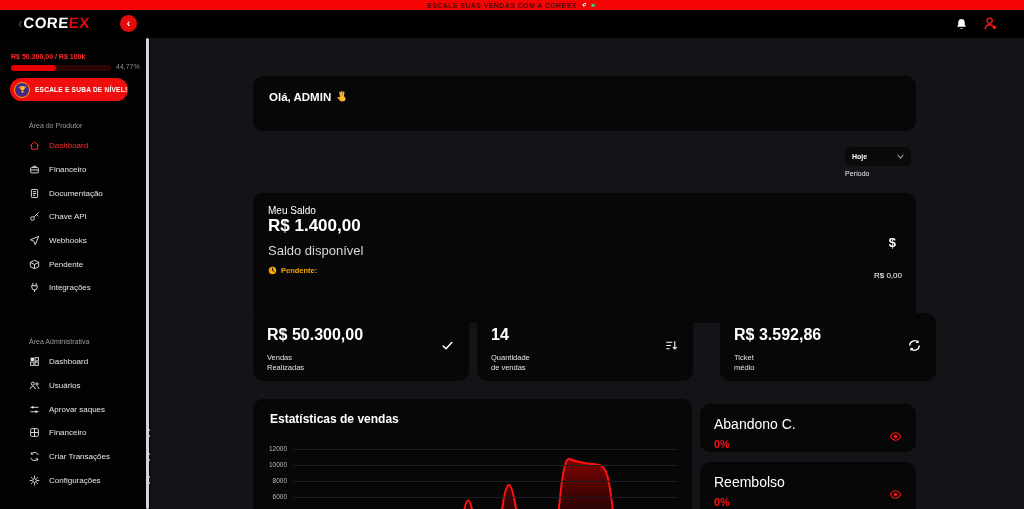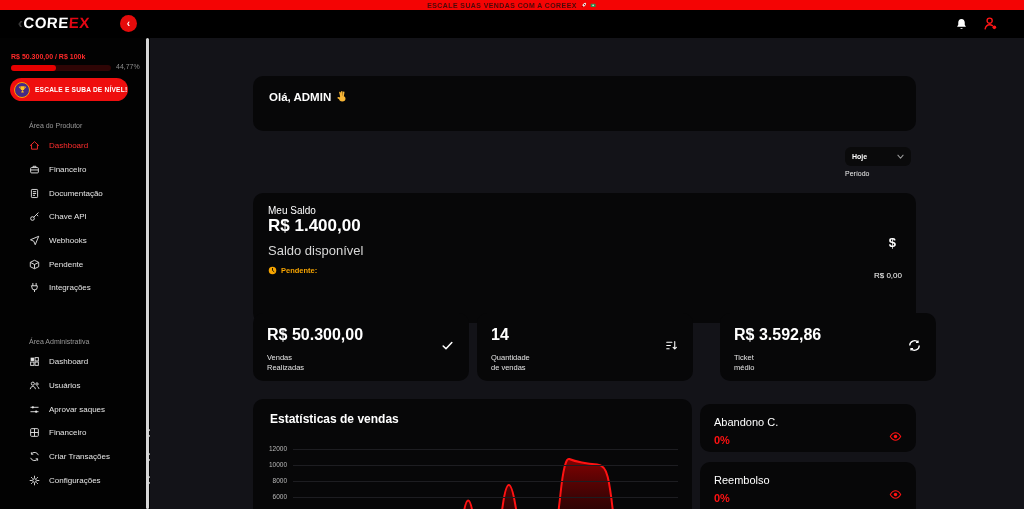--- a/index.html
+++ b/index.html
@@ -71,21 +71,21 @@
   .stat .sl{font-size:7.5px;color:#e3e3e3;margin-top:9px;line-height:10px;}
   .stat .sic{position:absolute;right:15px;top:26px;width:13px;height:13px;color:#fff;}
   .stat .sic svg{width:13px;height:13px;display:block;}
   #chartcard{left:103px;top:361px;width:439px;height:230px;padding:0;}
   #chartcard .ctitle{position:absolute;left:17px;top:13px;font-size:12px;font-weight:bold;color:#fff;}
   #chartcard .gl{position:absolute;left:40px;right:14px;height:1px;background:#1d1d21;}
   #chartcard .tk{position:absolute;left:0;width:34px;text-align:right;font-size:6.5px;color:#b9b9b9;}
   #chartsvg{position:absolute;left:40px;top:46px;}
   .sidecard{left:550px;width:216px;padding:12px 14px;}
   #side0{top:366px;height:48px;} #side1{top:424px;height:86px;}
-  .sidecard .sct{font-size:11px;color:#fff;}
+  .sidecard .sct{font-size:14px;color:#fff;}
   .sidecard .scv{font-size:11px;font-weight:bold;color:#ff1212;margin-top:6px;}
   .sidecard .eye{position:absolute;right:14px;top:26px;width:13px;height:13px;color:#ff1212;}
   .sidecard .eye svg{width:13px;height:13px;display:block;}
 </style>
 </head>
 <body>
 
 <div id="banner">
   <span class="btxt">ESCALE SUAS VENDAS COM A COREEX</span>
   <span>

